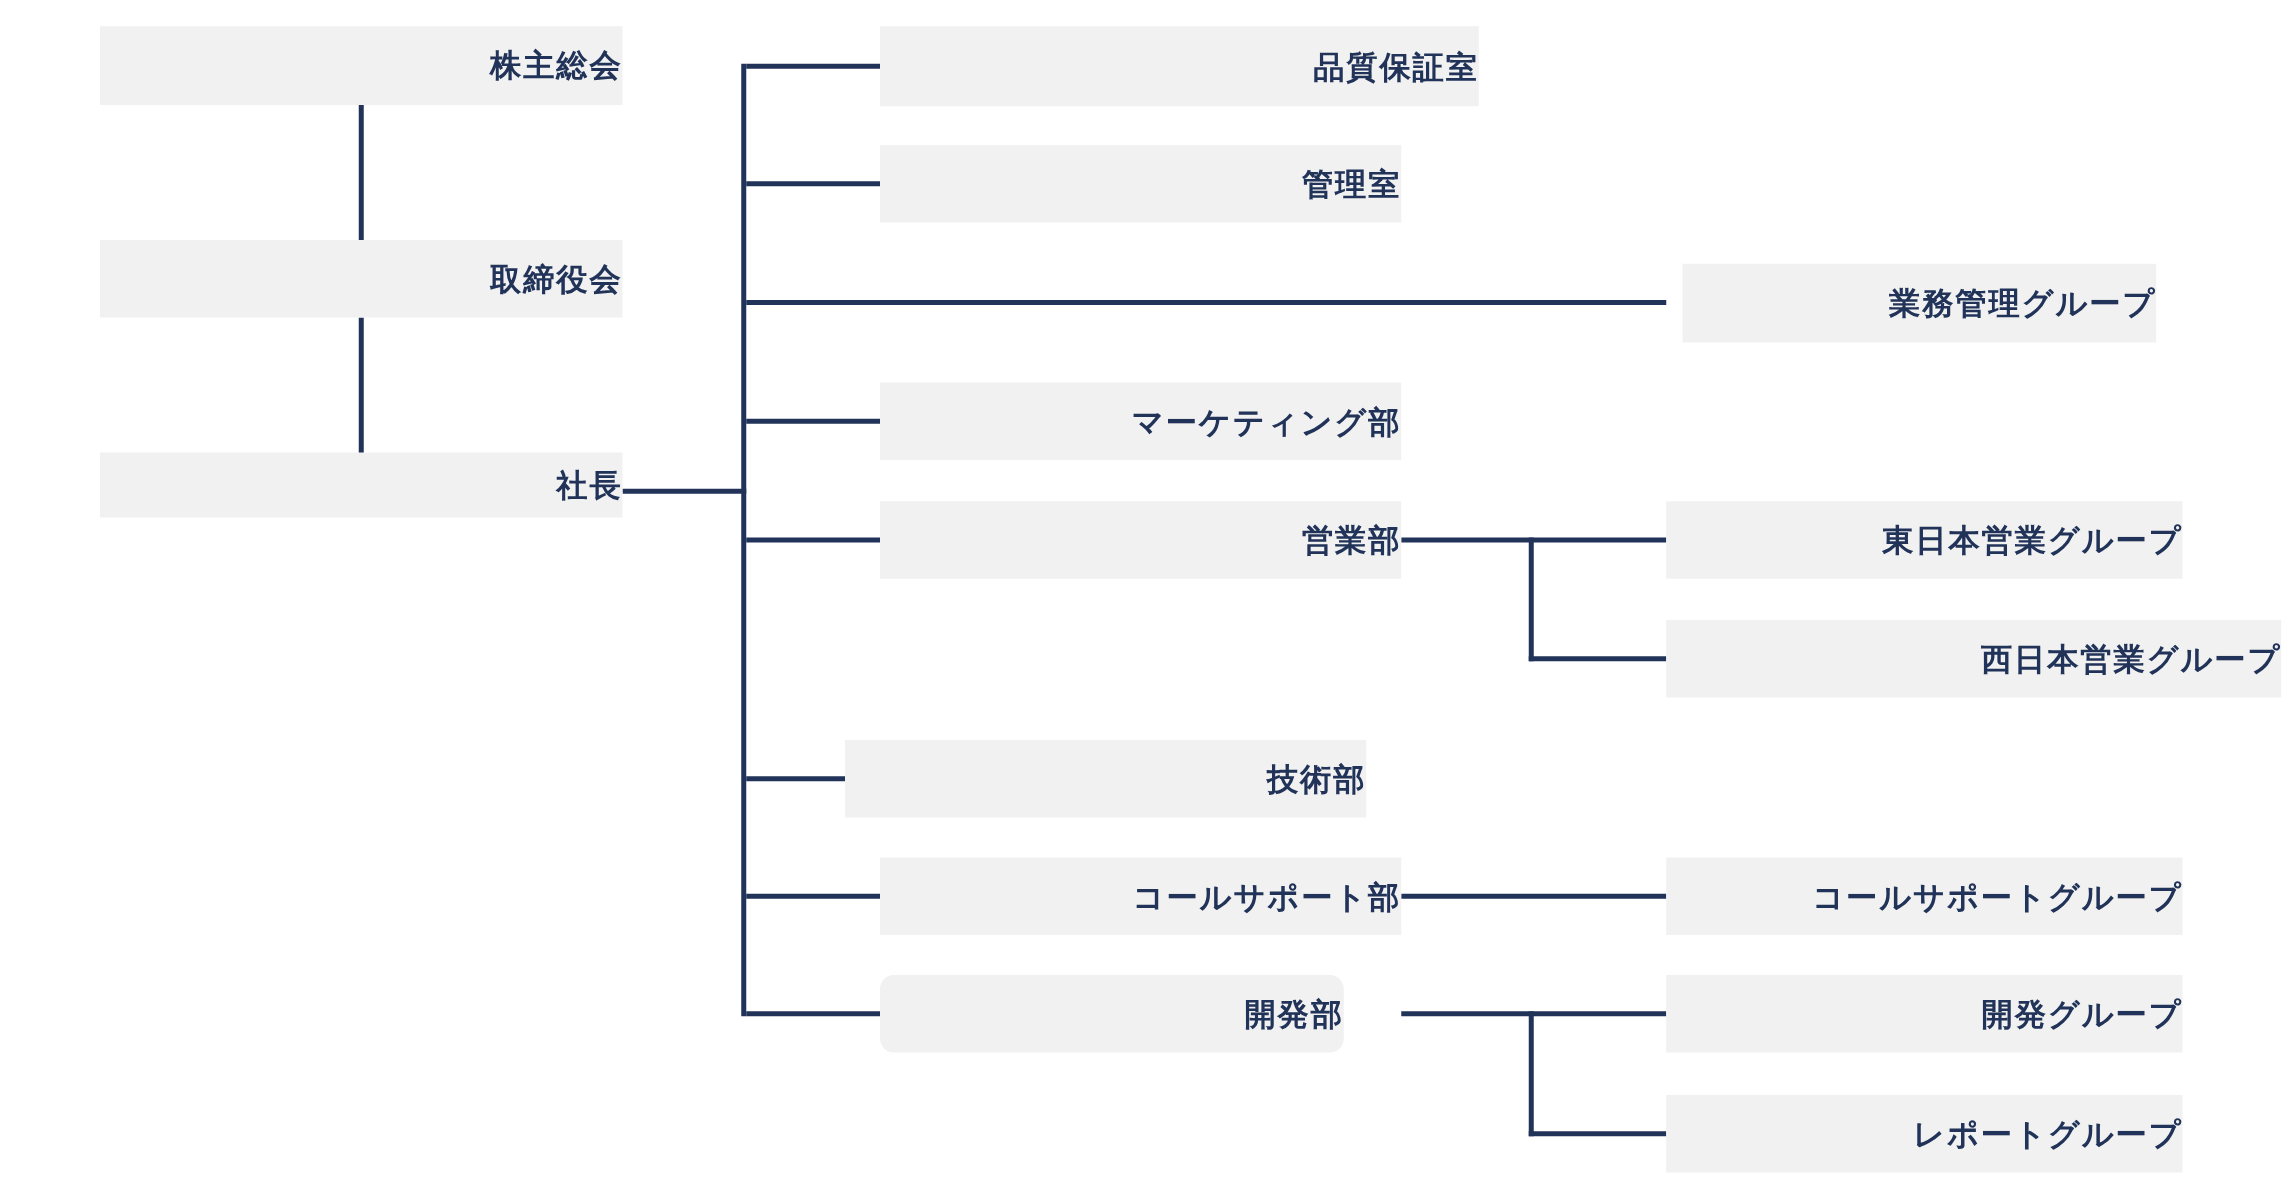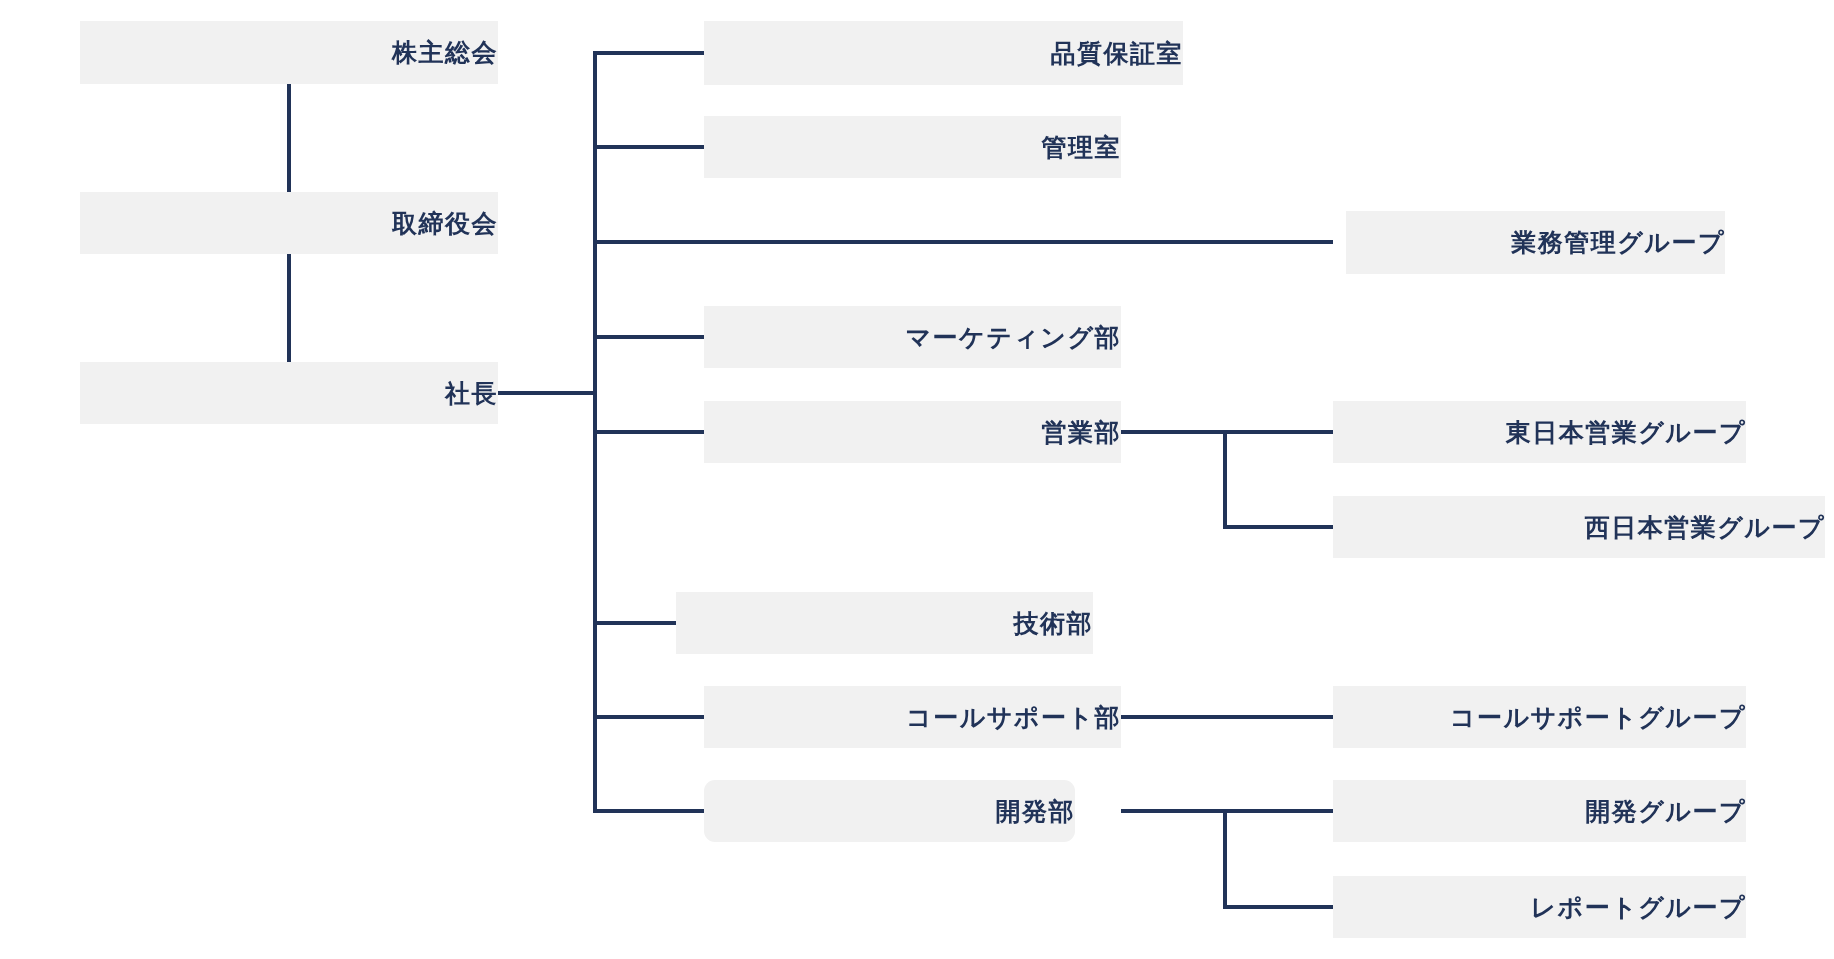--- a/index.html
+++ b/index.html
@@ -58,21 +58,21 @@
     <div class="line" style="left: 1121px; top: 715px; width: 212px; height: 4px;"></div>
     <div class="line" style="left: 1121px; top: 809px; width: 212px; height: 4px;"></div>
     <div class="line" style="left: 1223px; top: 809px; width: 4px; height: 100px;"></div>
     <div class="line" style="left: 1223px; top: 905px; width: 110px; height: 4px;"></div>
     <div class="node" style="left: 80px; top: 21px; width: 418px; height: 63px;">
       <span class="node-label">株主総会</span>
     </div>
     <div class="node" style="left: 80px; top: 192px; width: 418px; height: 62px;">
       <span class="node-label">取締役会</span>
     </div>
-    <div class="node" style="left: 80px; top: 362px; width: 418px; height: 62px;">
+    <div class="node" style="left: 80px; top: 362px; width: 418px; height: 52px;">
       <span class="node-label">社長</span>
     </div>
     <div class="node" style="left: 704px; top: 21px; width: 479px; height: 64px;">
       <span class="node-label">品質保証室</span>
     </div>
     <div class="node" style="left: 704px; top: 116px; width: 417px; height: 62px;">
       <span class="node-label">管理室</span>
     </div>
     <div class="node" style="left: 1333px; top: 211px; width: 379px; height: 63px; margin-left: 13px;">
       <span class="node-label">業務管理グループ</span>

